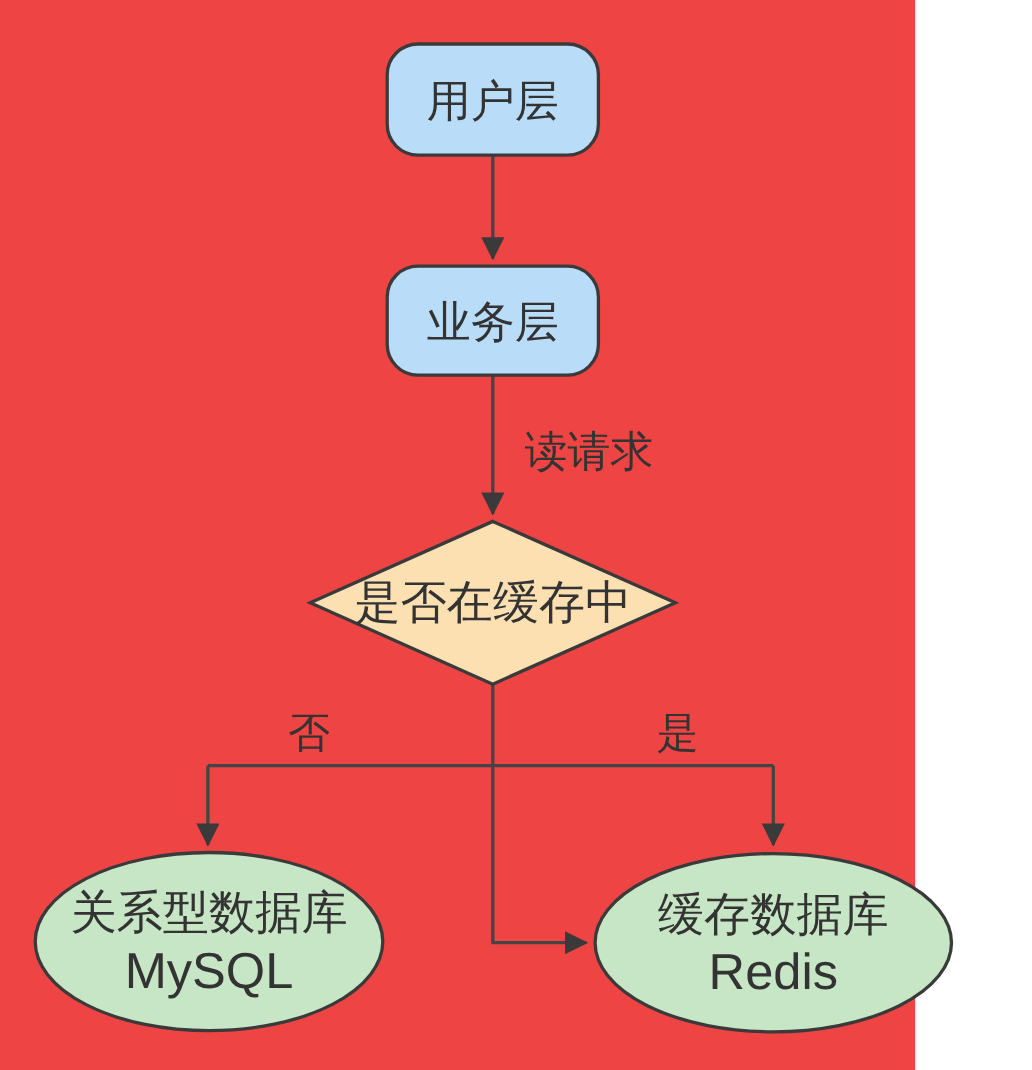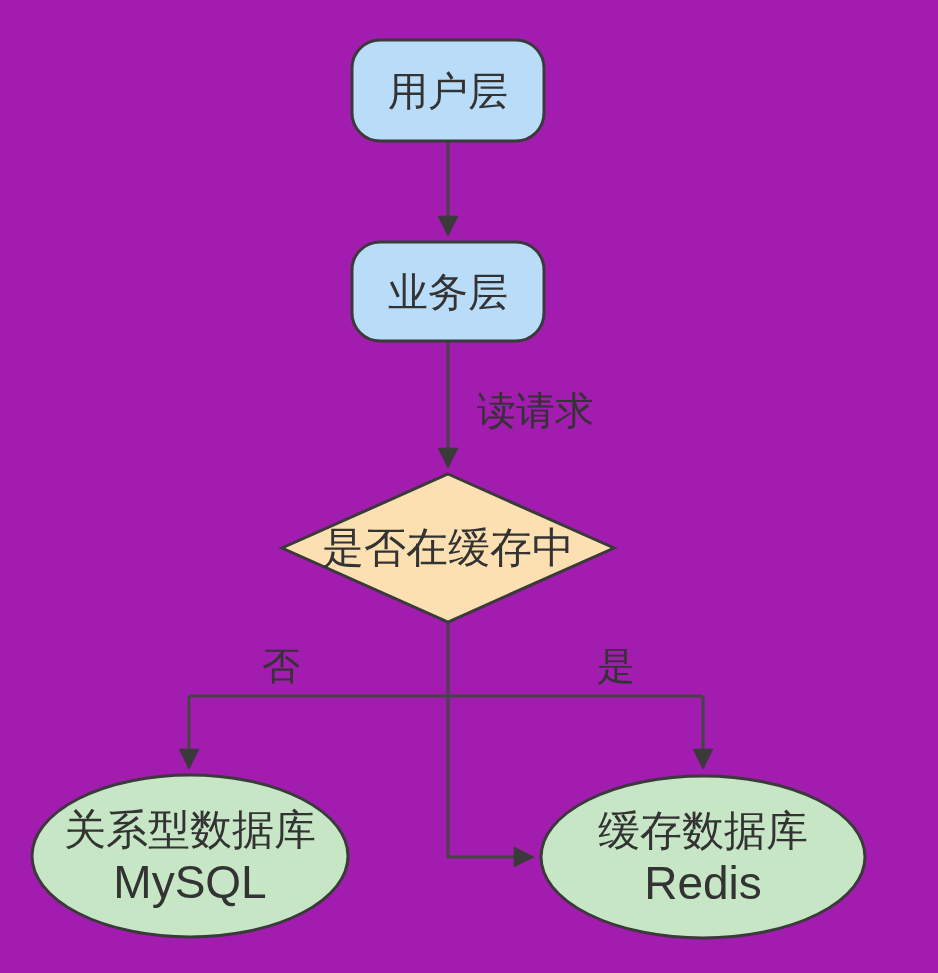--- a/index.html
+++ b/index.html
@@ -2,23 +2,23 @@
 <html><head>
 <meta charset="utf-8">
 <style>
   html, body {
     margin: 0;
     padding: 0;
     background: #ffffff;
   }
   #stage {
     position: relative;
-    width: 938px;
+    width: 832px;
     height: 973px;
-    background: #a21caf;
+    background: #ef4444;
     font-family: "Liberation Sans", sans-serif;
     text-decoration: underline;
   }
   svg { display: block; }
   .shape {
     stroke: #3a3a3a;
     stroke-width: 3;
   }
   .connector {
     stroke: #444444;

